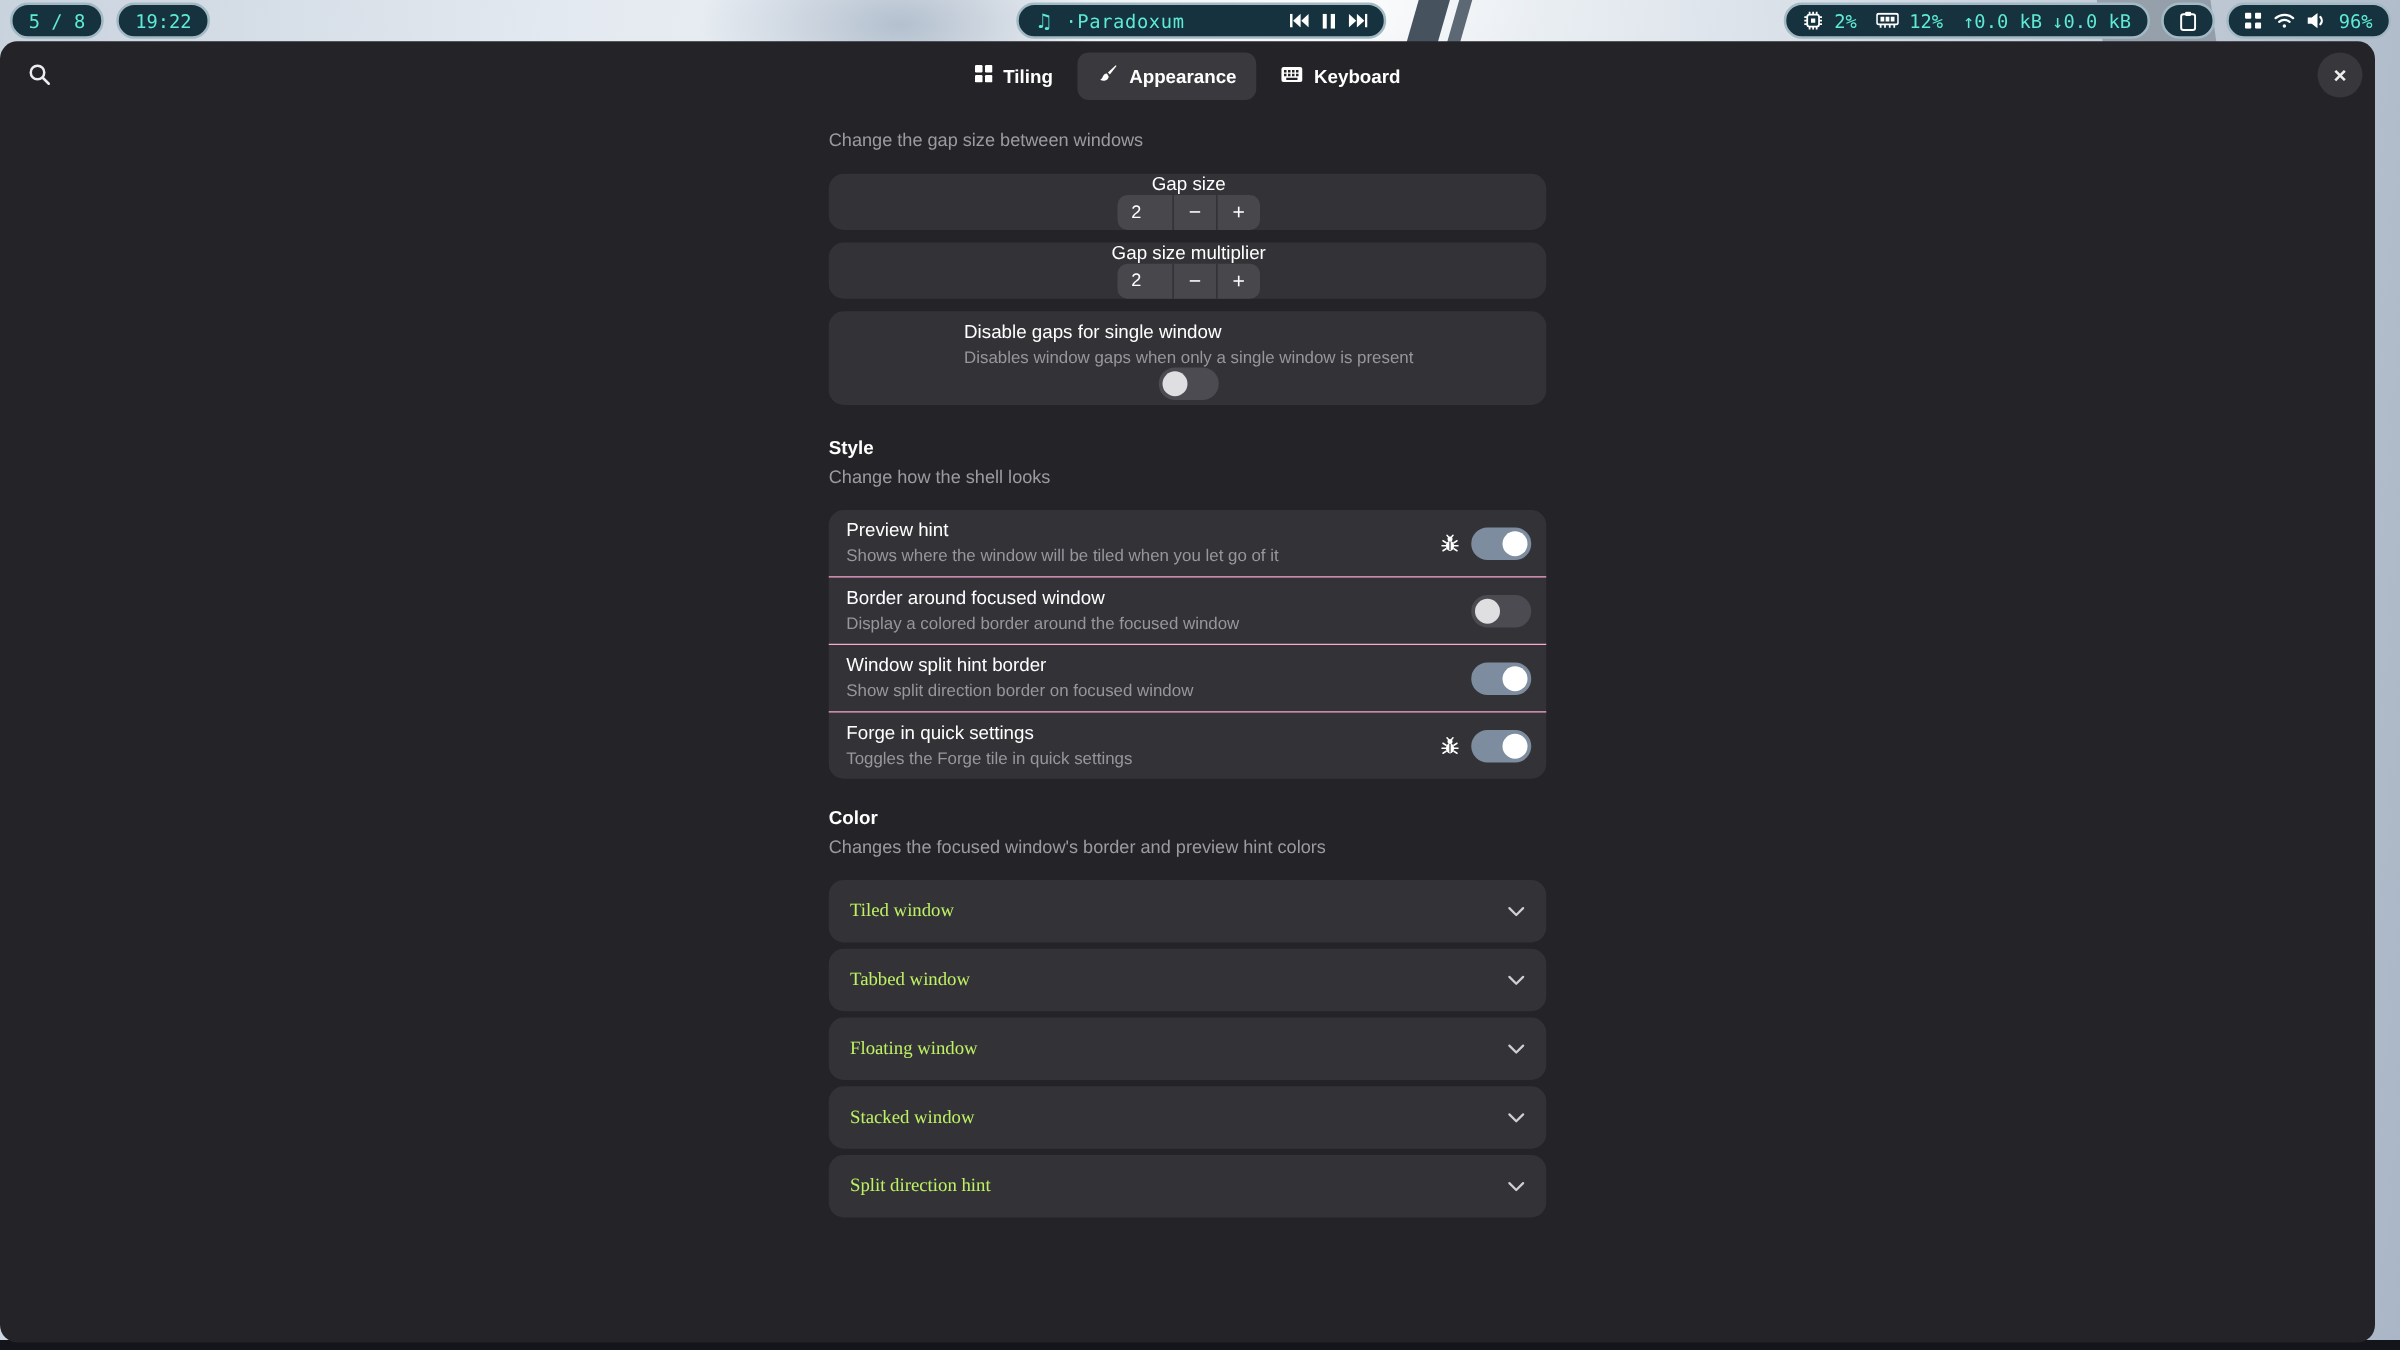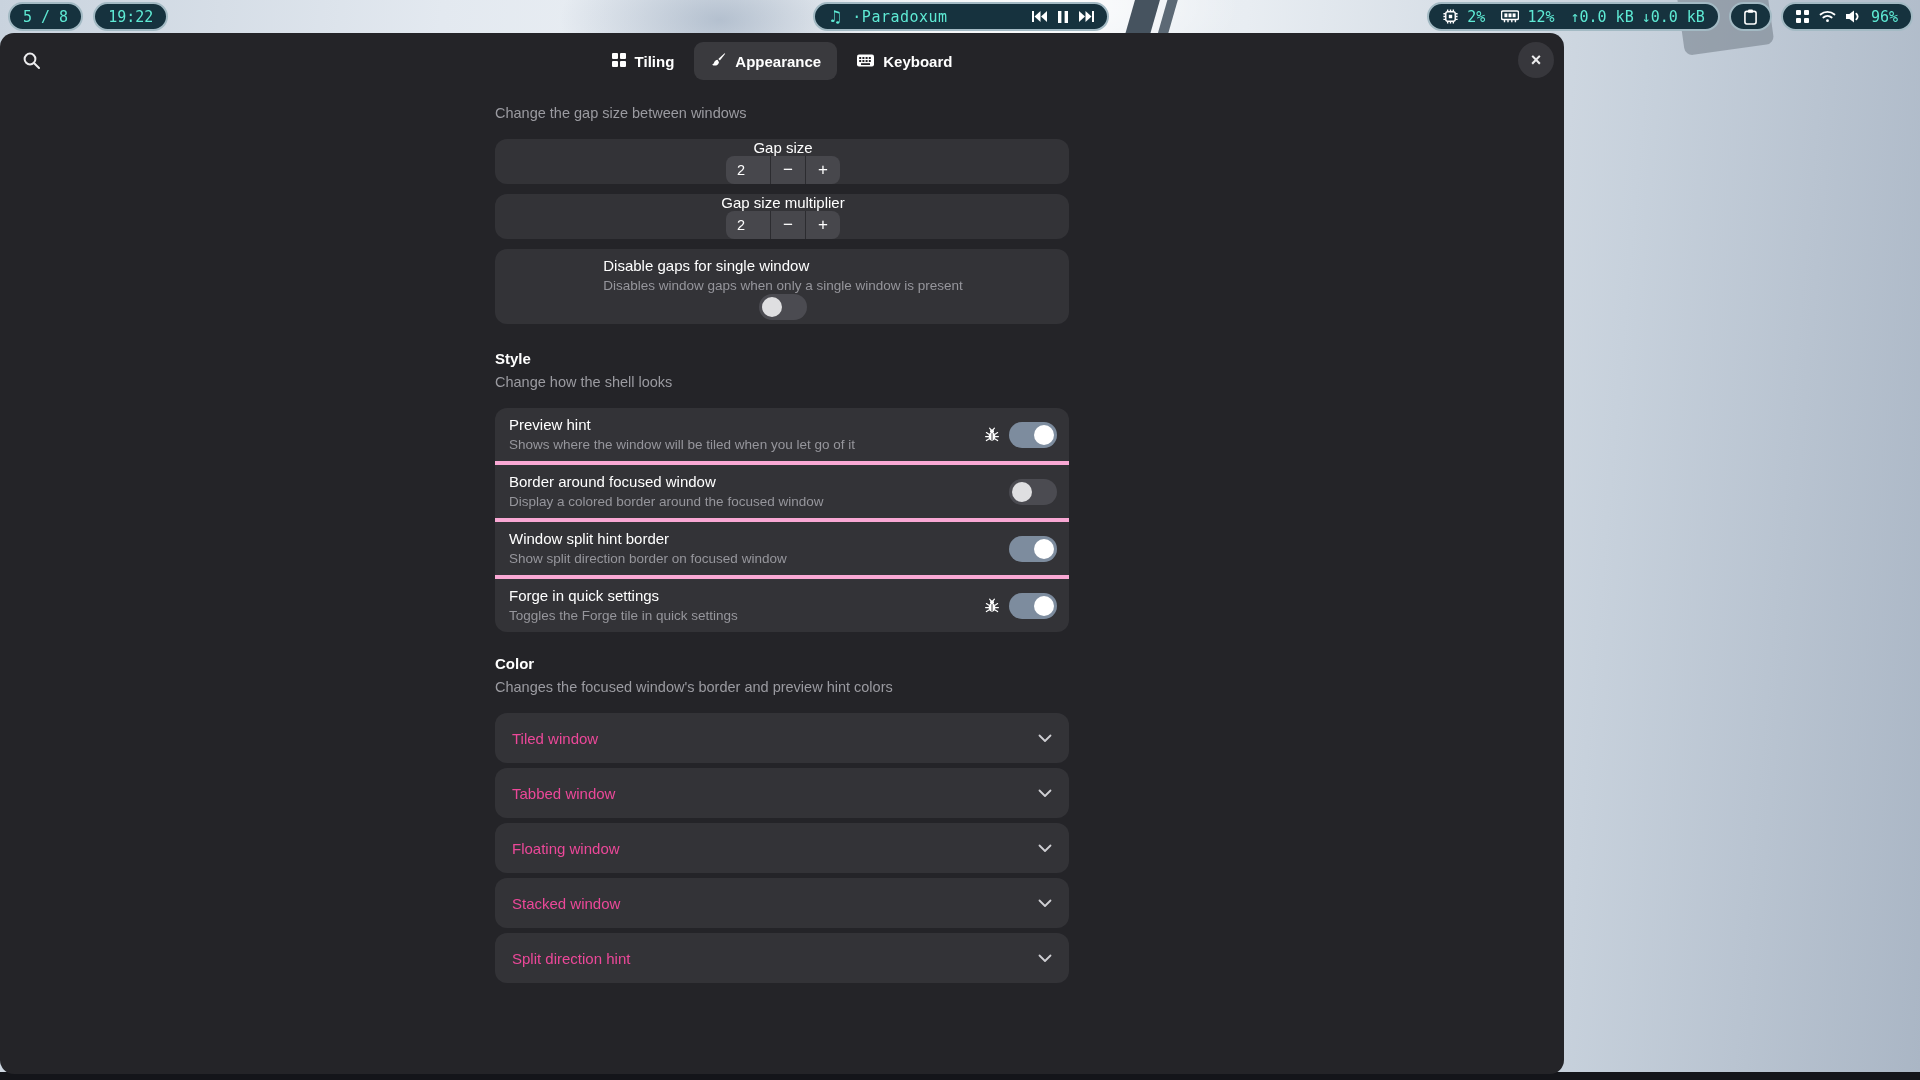--- a/index.html
+++ b/index.html
@@ -31,21 +31,21 @@
   .tb-left  { position:absolute; left:8px;  top:2px; display:flex; gap:10px; }
   .tb-right { position:absolute; right:7px; top:2px; display:flex; gap:9px; }
   .media-pill { position:absolute; left:813px; top:2px; width:266px; }
   .media-title { letter-spacing:.5px; }
   .media-controls { margin-left:auto; display:flex; align-items:center; gap:11px; }
   .tb-icon { display:flex; align-items:center; }
   .stat-group { display:flex; align-items:center; gap:8px; }
   .gap-l { margin-left:6px; }
 
   
-  .window { position:absolute; top:33px; left:0; width:1564px; height:1041px;
+  .window { position:absolute; top:33px; left:0; width:1900px; height:1041px;
     background:var(--window-bg,#242428); border-radius:14px; }
 
   .win-header { position:relative; height:58px; }
   .search-btn { position:absolute; left:18px; top:16px; width:26px; height:26px;
     display:flex; align-items:center; justify-content:center; cursor:pointer; }
   .tabs { position:absolute; left:0; right:0; top:9px; display:flex; justify-content:center; gap:4px; }
   .tab { height:38px; padding:0 16px; border-radius:9px; display:flex; align-items:center; gap:9px;
     font-size:15px; font-weight:700; color:#fff; cursor:pointer; }
   .tab.active { background:var(--tab-active-bg,#3a3a3e); }
   .close-btn { position:absolute; right:10px; top:9px; width:36px; height:36px; border-radius:50%;
@@ -71,33 +71,33 @@
   .stepper .val { width:33px; display:flex; align-items:center; padding-left:11px; }
   .stepper .btn { width:34px; display:flex; align-items:center; justify-content:center;
     border-left:1px solid #2c2c30; font-size:17px; cursor:pointer; }
 
   .row-two { display:flex; align-items:center; padding:8px 12px 4px 14px; min-height:31px; }
   .row-text { flex:1; }
   .row-title { font-size:15px; color:#fff; line-height:18px; }
   .row-sub   { font-size:13.5px; color:#96969c; line-height:16px; margin-top:3px; }
 
   .style-row { height:53px; display:flex; align-items:center; padding:0 12px 0 14px; }
-  .style-row + .style-row { border-top:4px solid #f9a8d4; }
+  .style-row + .style-row { border-top:1px solid #f9a8d4; }
 
   .toggle { width:48px; height:26px; border-radius:13px; background:#4b4b51; position:relative;
     flex:none; cursor:pointer; }
   .toggle .knob { position:absolute; top:3px; left:3px; width:20px; height:20px; border-radius:50%;
     background:#dfdfe1; }
   .toggle.on { background:var(--toggle-on,#7d8c9e); }
   .toggle.on .knob { left:auto; right:3px; background:#fff; }
   .bug { display:flex; margin-right:9px; flex:none; }
 
   .exp-row { height:50px; display:flex; align-items:center; padding:0 17px;
     background:var(--card-bg,#333337); border-radius:12px; margin-bottom:5px; cursor:pointer; }
-  .exp-label { flex:1; font-size:15px; color:#ec4899; }
+  .exp-label { flex:1; font-size:15px; color:#bef264;font-family:Liberation Serif, serif; }
   .chev { display:flex; }
 </style>
 </head>
 <body>
 
 <div class="wallpaper">
   <div class="wp-blob"></div>
   <div class="wp-light"></div>
   <div class="wp-dark1"></div>
   <div class="wp-dark2"></div>

